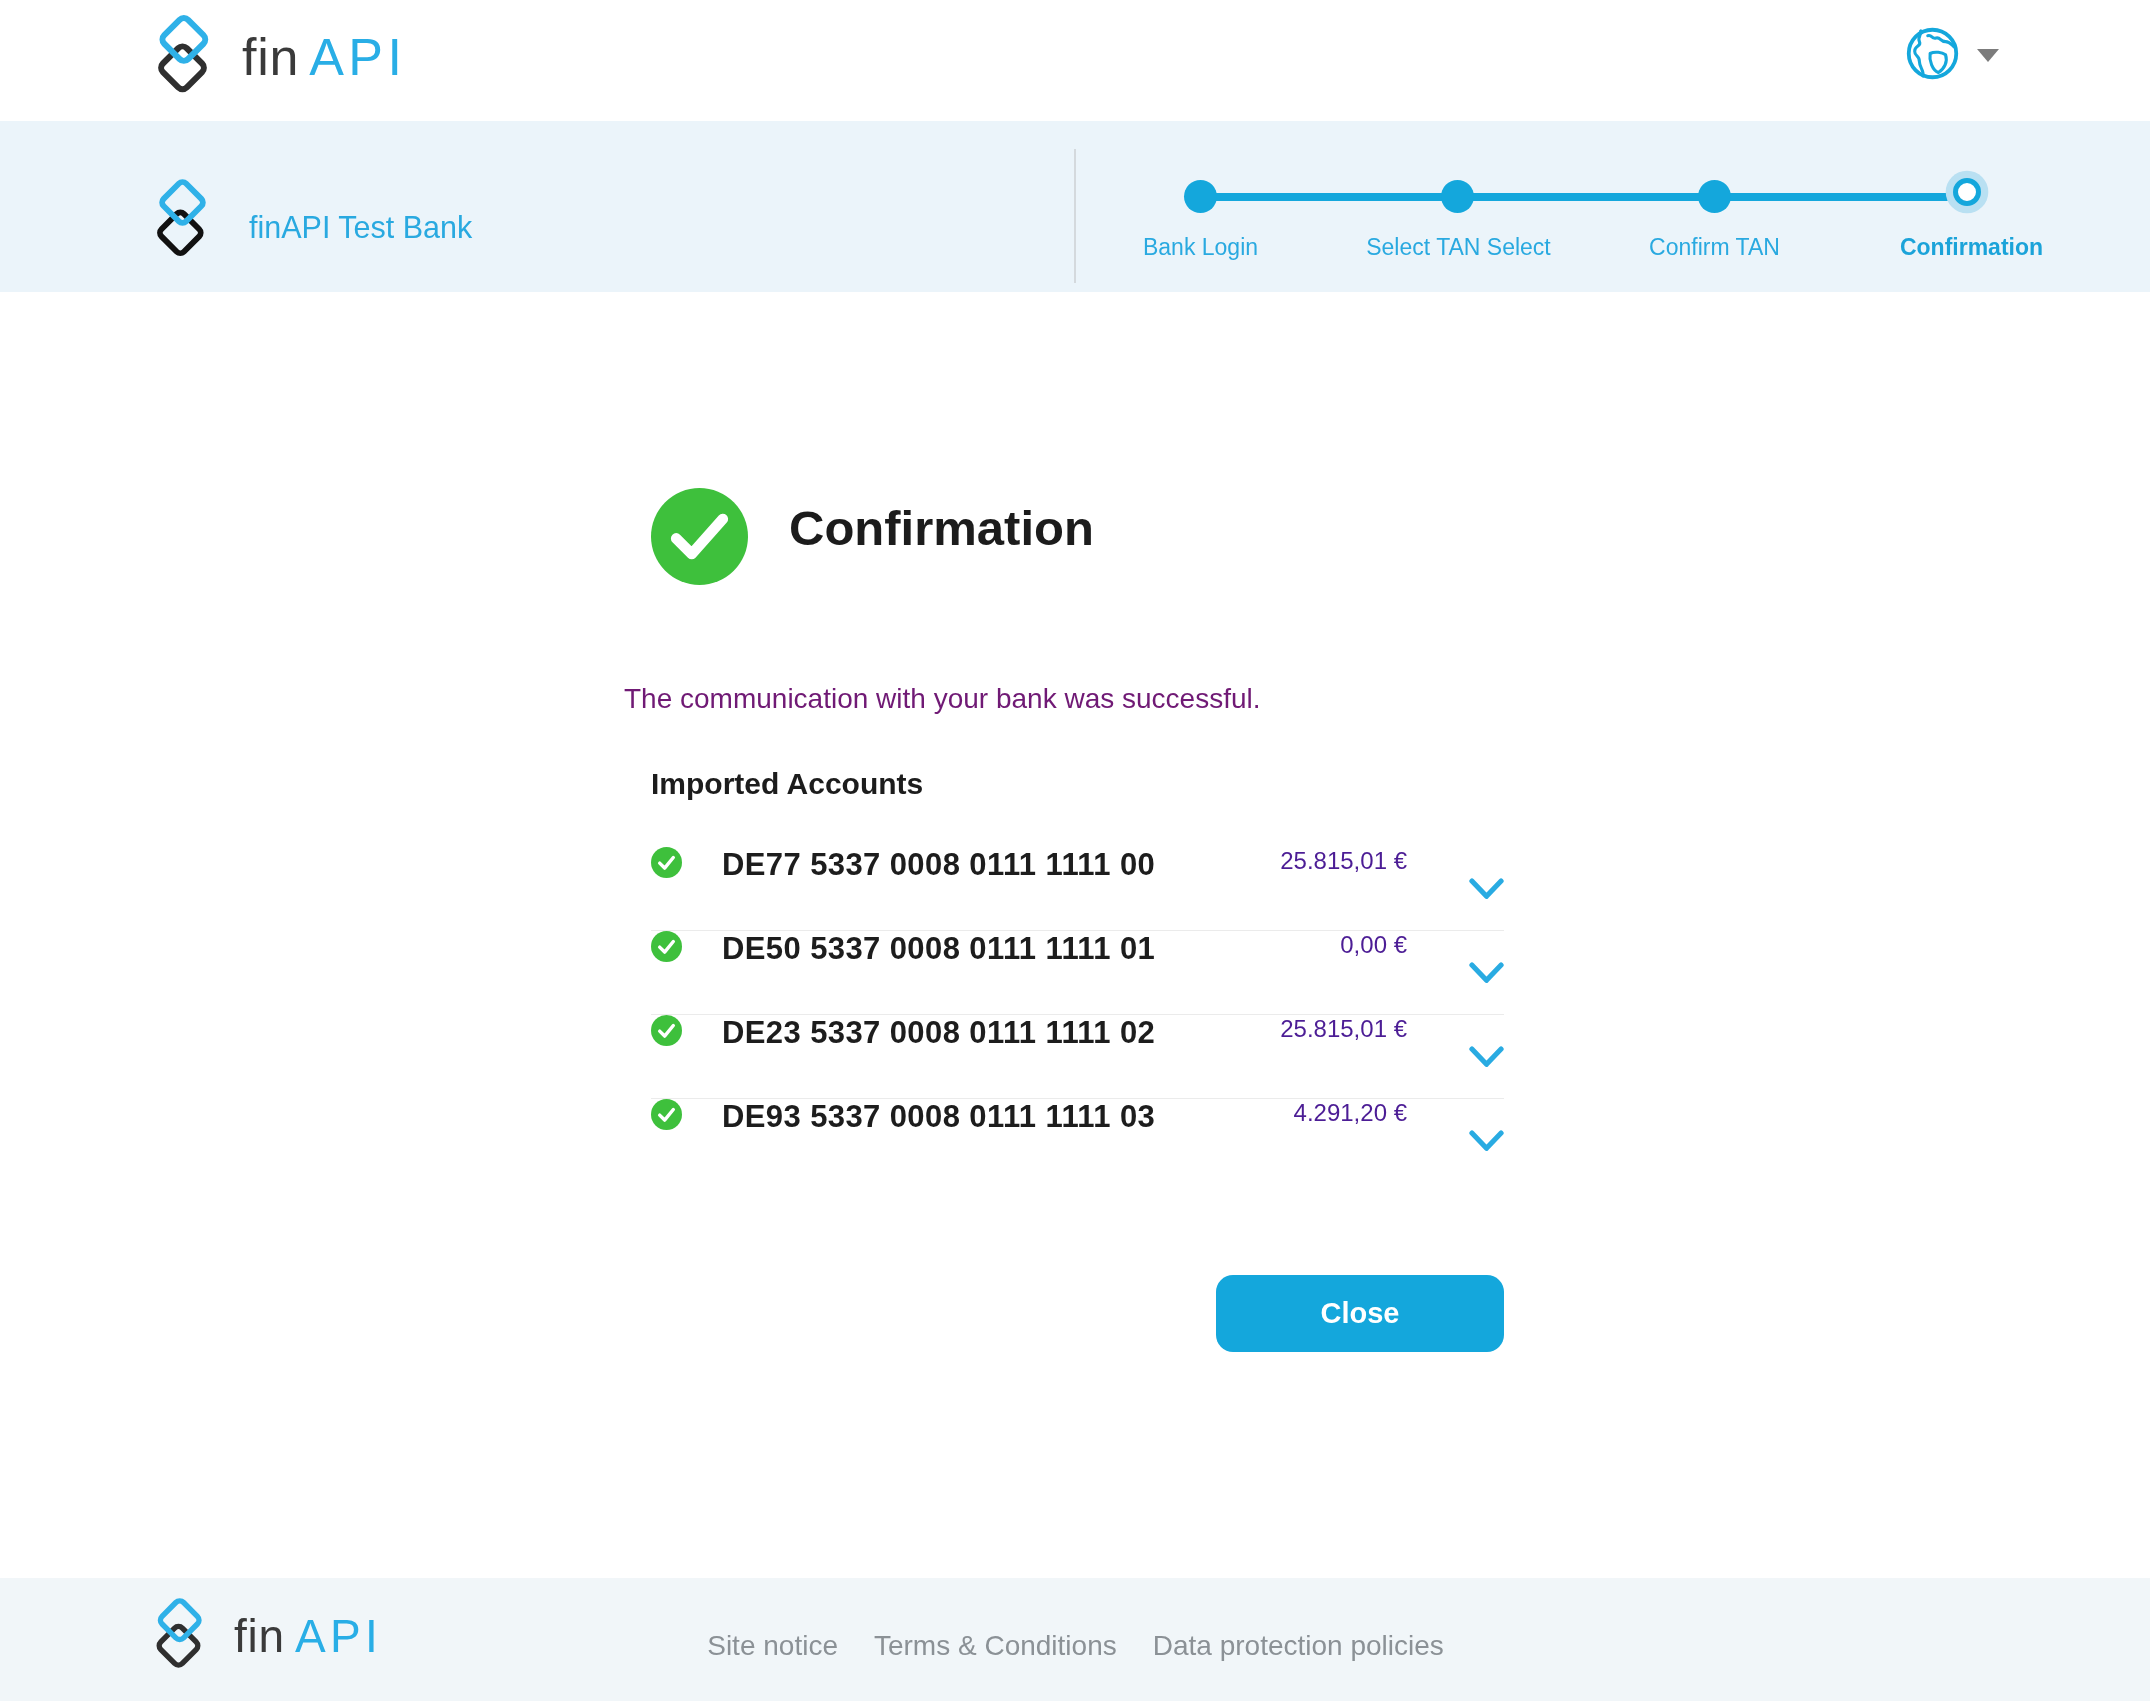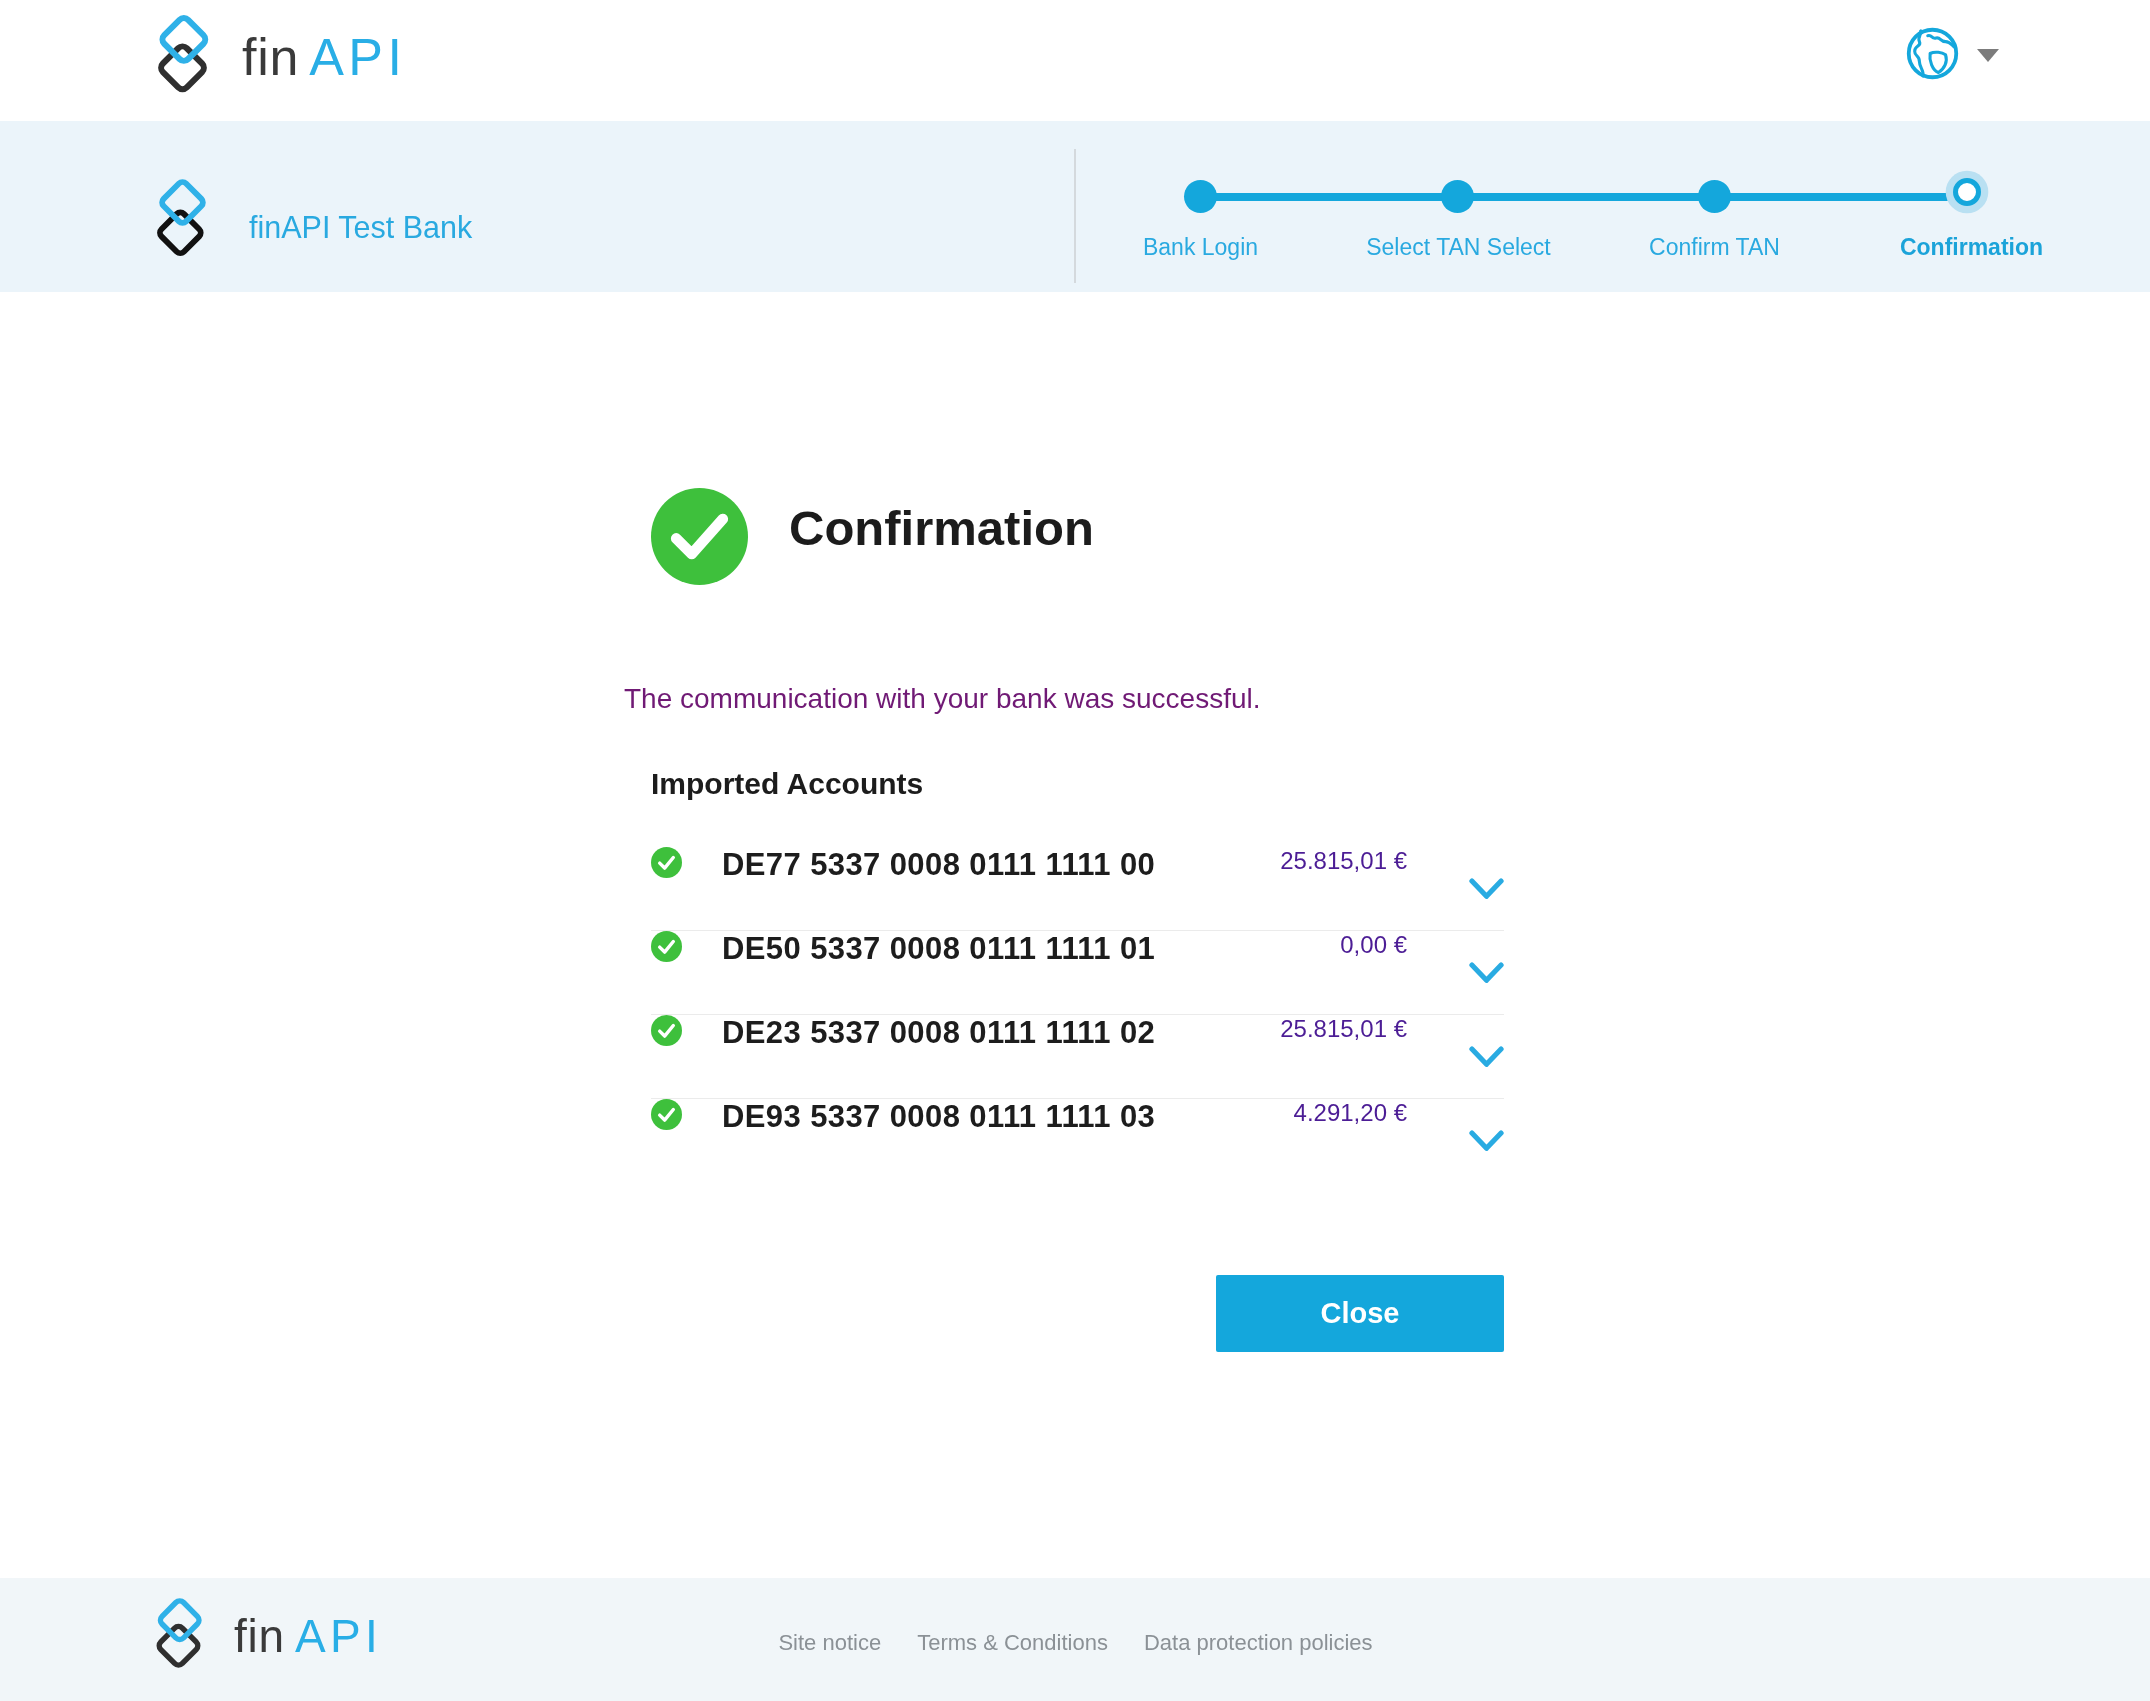--- a/index.html
+++ b/index.html
@@ -45,29 +45,29 @@
 
   .accounts { position:absolute; left:651px; top:847px; width:853px; }
   .account-row { display:flex; height:84px; }
   .account-row.bordered { border-bottom:1.5px solid #ebebeb; }
   .account-row svg.check { flex:0 0 auto; }
   .iban { margin-left:40px; font-size:31px; font-weight:700; color:#1d1d1d; letter-spacing:0.4px; }
   .balance { margin-left:auto; font-size:24px; color:#4c1d95; }
   .row-toggle { margin-left:62px; background:none; border:none; cursor:pointer; display:flex; align-items:center; }
 
   .close-btn { position:absolute; left:1216px; top:1275px; width:288px; height:77px;
-               background:#14a7dc; border:none; border-radius:2px; cursor:pointer;
+               background:#14a7dc; border:none; border-radius:17px; cursor:pointer;
                color:#ffffff; font-size:29px; font-weight:700; font-family:inherit; }
 
   
   .footer { position:absolute; top:1578px; left:0; width:2151px; height:124px; background:#f1f6f9; }
   .footer-brand { position:absolute; left:142px; top:14.5px; display:flex; align-items:center; }
   .footer-brand .brand-text { font-size:46px; }
   .footer-links { position:absolute; left:50%; transform:translateX(-50%); top:52px; display:flex; gap:36px; }
-  .footer-link { font-size:22px; color:#8b9196; text-decoration:none; cursor:pointer; }
+  .footer-link { font-size:28px; color:#8b9196; text-decoration:none; cursor:pointer; }
 </style>
 </head>
 <body>
 
 <div class="header">
   <div class="brand">
     <svg width="81" height="94" viewBox="0 0 120 132">
       <rect x="35" y="57" width="50" height="50" rx="9" fill="none" stroke="#2f2f2f" stroke-width="9" transform="rotate(45 60 82)"></rect>
       <rect x="37" y="15" width="50" height="50" rx="9" fill="none" stroke="#2fb1e8" stroke-width="9" transform="rotate(45 62 40)"></rect>
     </svg>

